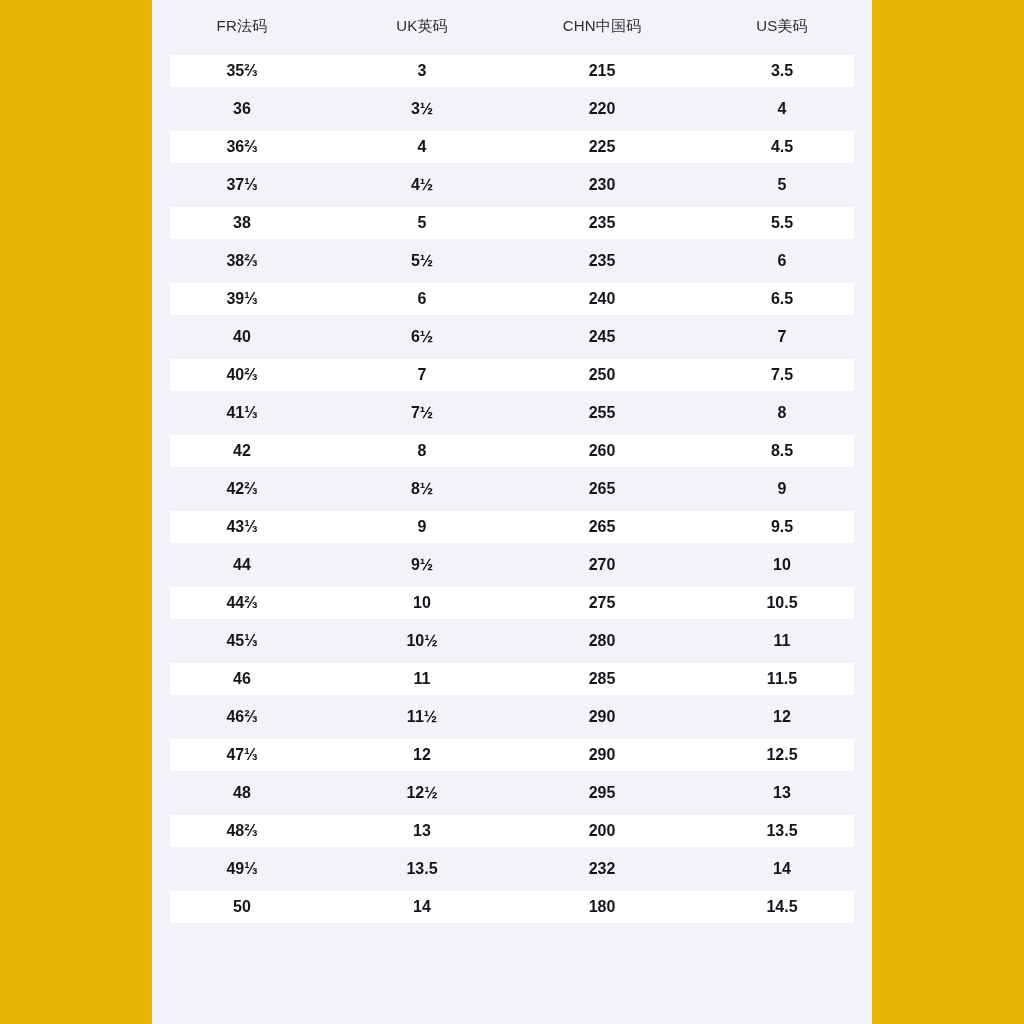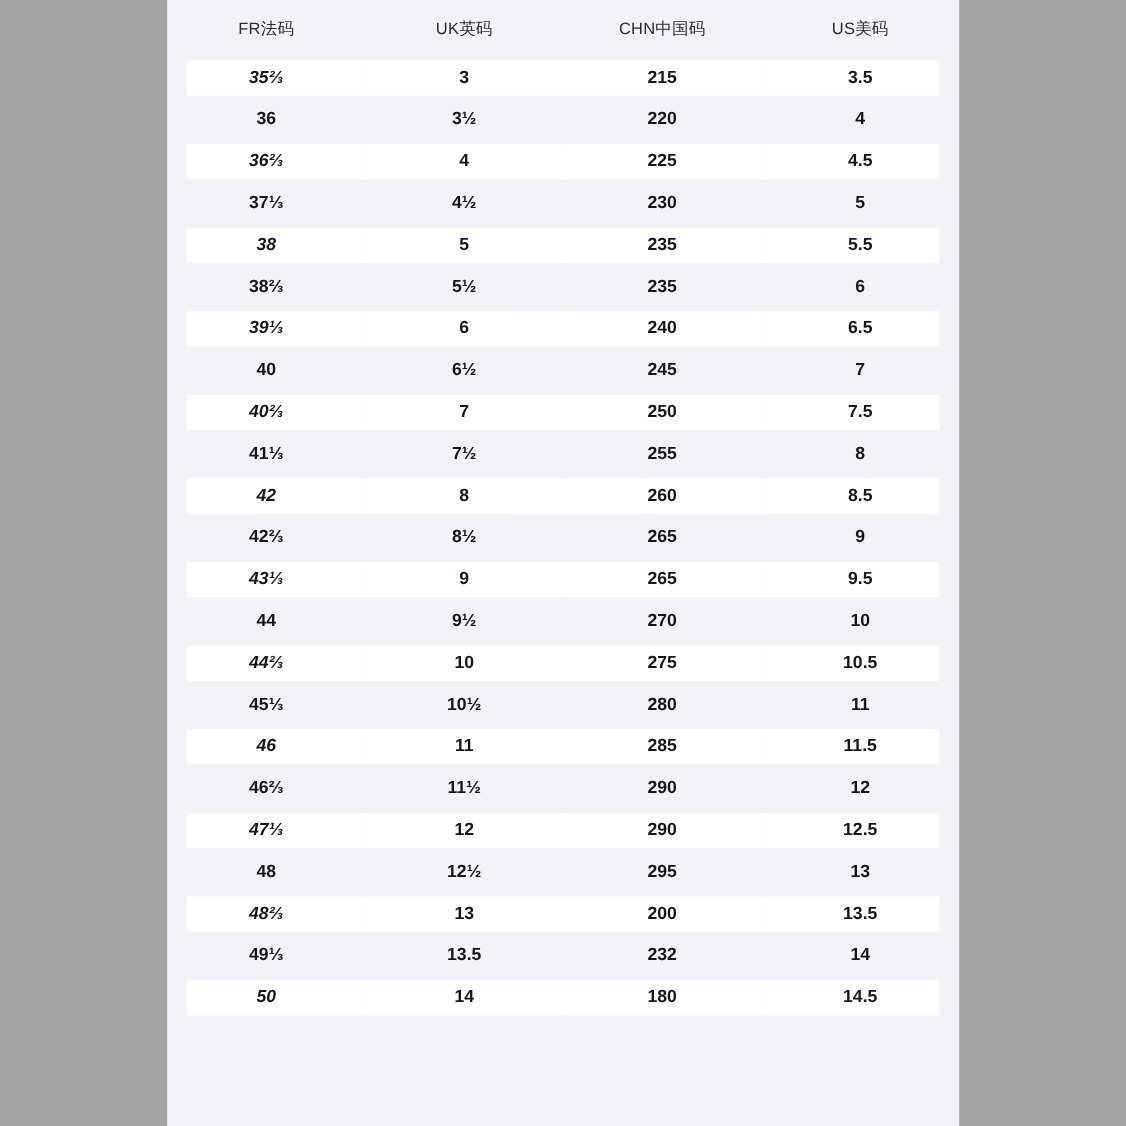--- a/index.html
+++ b/index.html
@@ -11,21 +11,21 @@
     height: 1024px;
     background: #ffffff;
     font-family: "Liberation Sans", "DejaVu Sans", sans-serif;
     overflow: hidden;
   }
 
   #size-chart-page {
     position: relative;
     width: 1024px;
     height: 1024px;
-    background: #a3a3a3;
+    background: #eab308;
   }
 
   
   #size-table-panel {
     position: absolute;
     left: 152px;
     top: 0;
     width: 720px;
     height: 1024px;
     background: #f3f3f7;
@@ -73,21 +73,20 @@
   }
   #size-table tbody tr.stripe-white td {
     background-image: linear-gradient(#ffffff, #ffffff);
     background-repeat: no-repeat;
     background-size: 100% 32px;
     background-position: 0 3px;
   }
   #size-table tbody tr.stripe-white td:first-child {
     background-size: calc(100% - 18px) 32px;
     background-position: 18px 3px;
-    font-style: italic;
   }
   #size-table tbody tr.stripe-white td:last-child {
     background-size: calc(100% - 18px) 32px;
     background-position: 0 3px;
   }
 
   .cell-value {
     display: inline-block;
     line-height: 1;
   }

